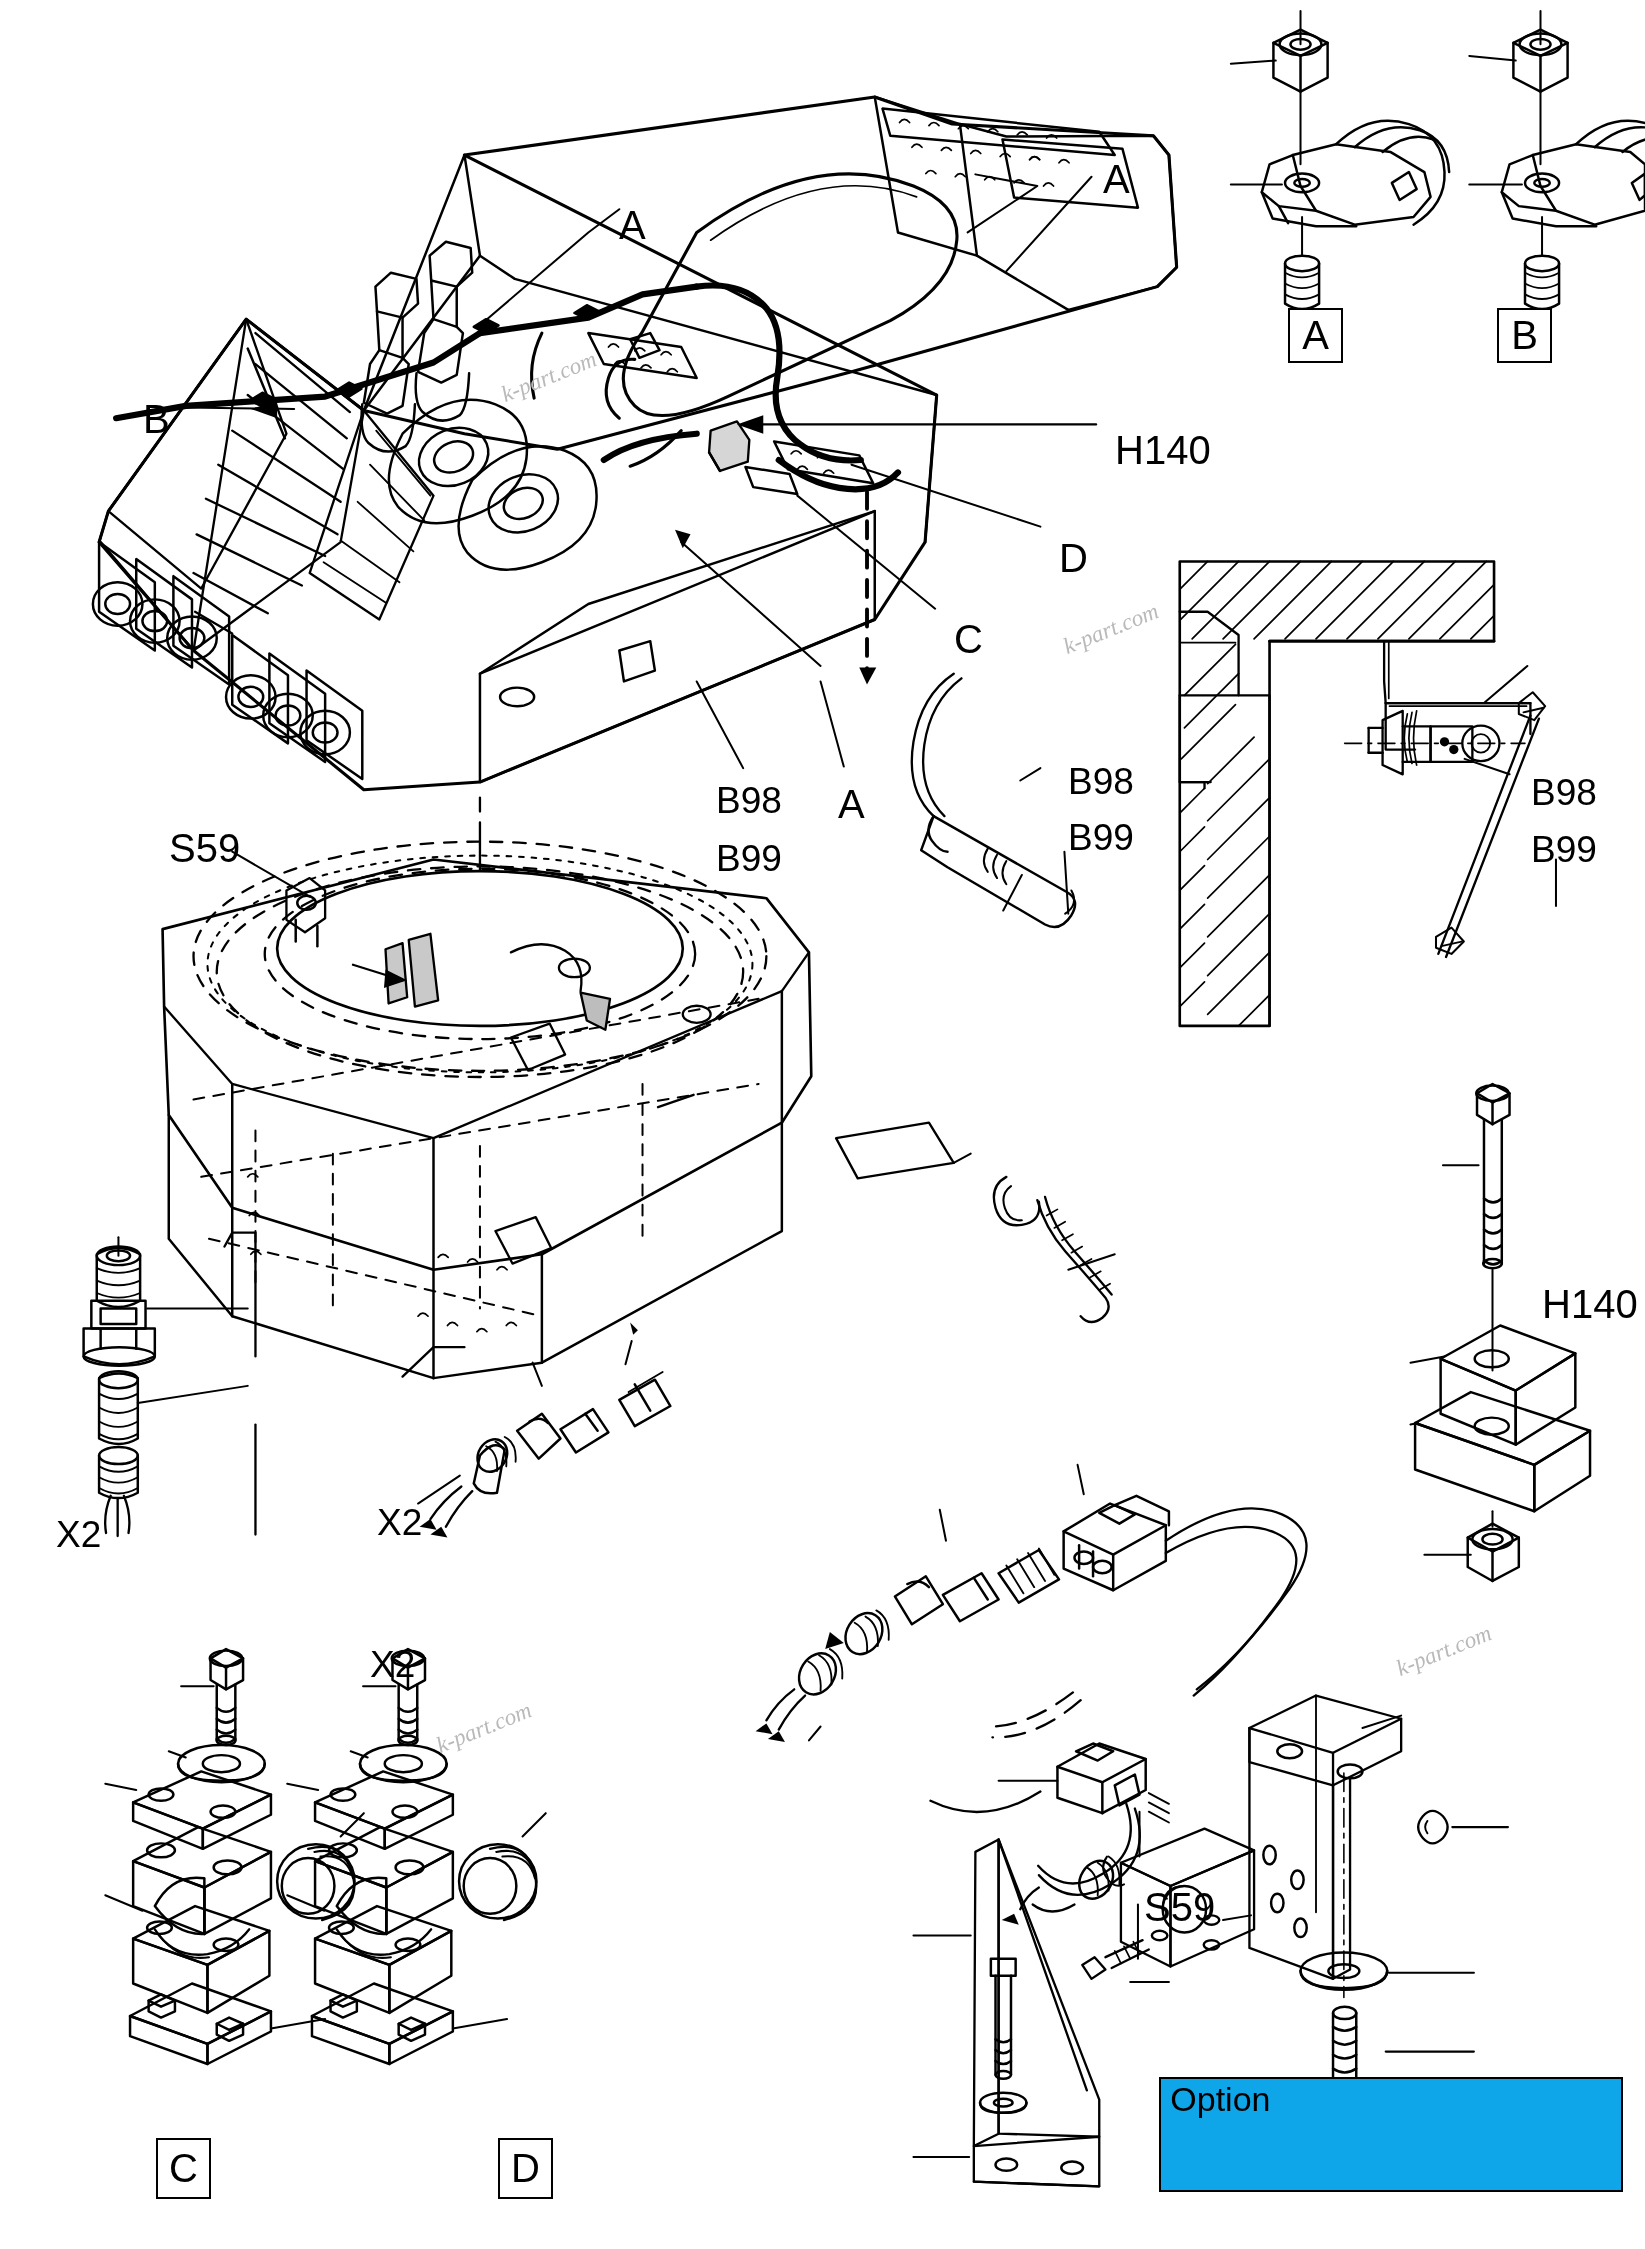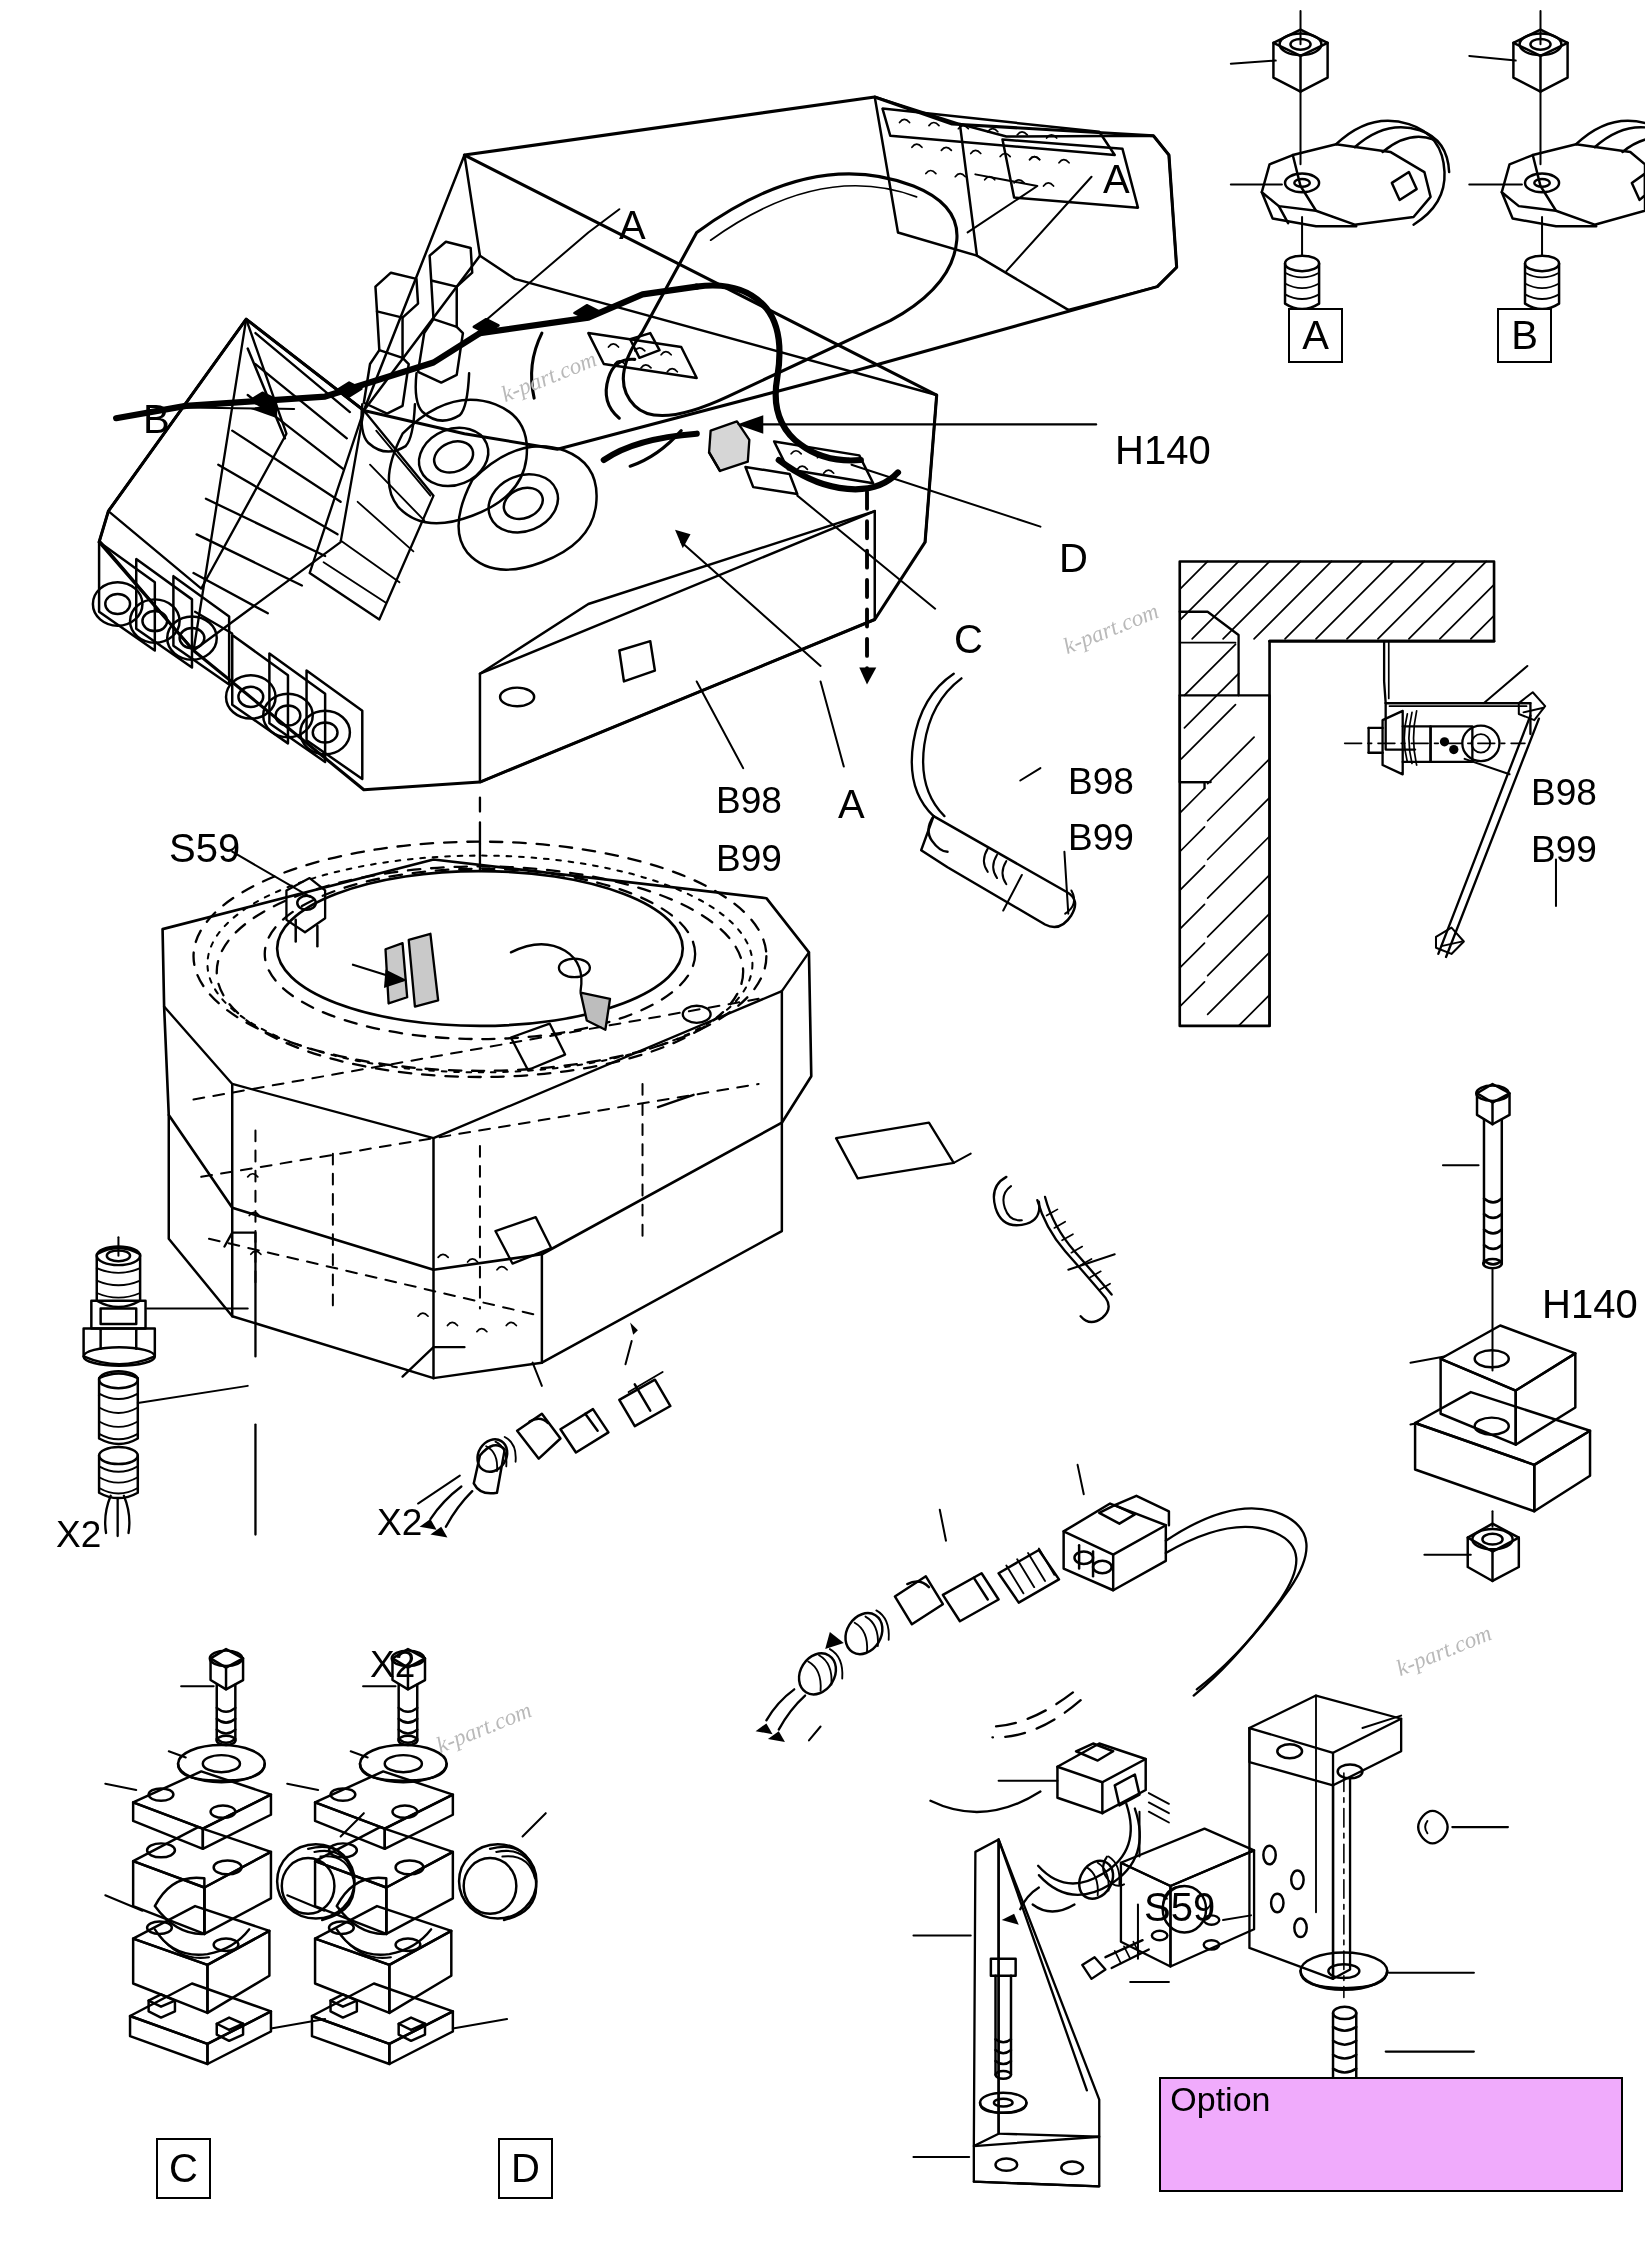--- a/index.html
+++ b/index.html
@@ -6,21 +6,21 @@
   html,body{margin:0;padding:0;background:#fff;}
   body{font-family:"Liberation Sans",sans-serif;color:#000;}
   #sheet{position:relative;width:1645px;height:2250px;background:#fff;overflow:hidden;}
   #sheet svg.layer{position:absolute;left:0;top:0;width:1645px;height:2250px;}
   .lbl{position:absolute;font-family:"Liberation Sans",sans-serif;font-weight:400;color:#000;white-space:nowrap;line-height:1;}
   .lbl-xl{font-size:40px;}
   .lbl-lg{font-size:37px;}
   .boxlbl{position:absolute;border:2.3px solid #000;display:flex;align-items:center;justify-content:center;font-size:40px;background:#fff;}
   .wm{position:absolute;font-family:"Liberation Serif",serif;font-style:italic;font-size:23px;color:#b9b9b9;
       -webkit-text-stroke:0px;white-space:nowrap;}
-  #optionbox{position:absolute;border:2.3px solid #000;background:#f0abfc;padding:3.1px 7.7px 6.2px 9.3px;}
+  #optionbox{position:absolute;border:2.3px solid #000;background:#0ea5e9;padding:3.1px 7.7px 6.2px 9.3px;}
   #optionbox div{font-size:34px;line-height:1.02;white-space:nowrap;}
 </style>
 </head>
 <body>
 
 <div id="sheet">
 
 <svg class="layer" viewBox="0 0 2125 2906">
  <g fill="none" stroke="#000" stroke-width="3.2" stroke-linejoin="round" stroke-linecap="round">
 

